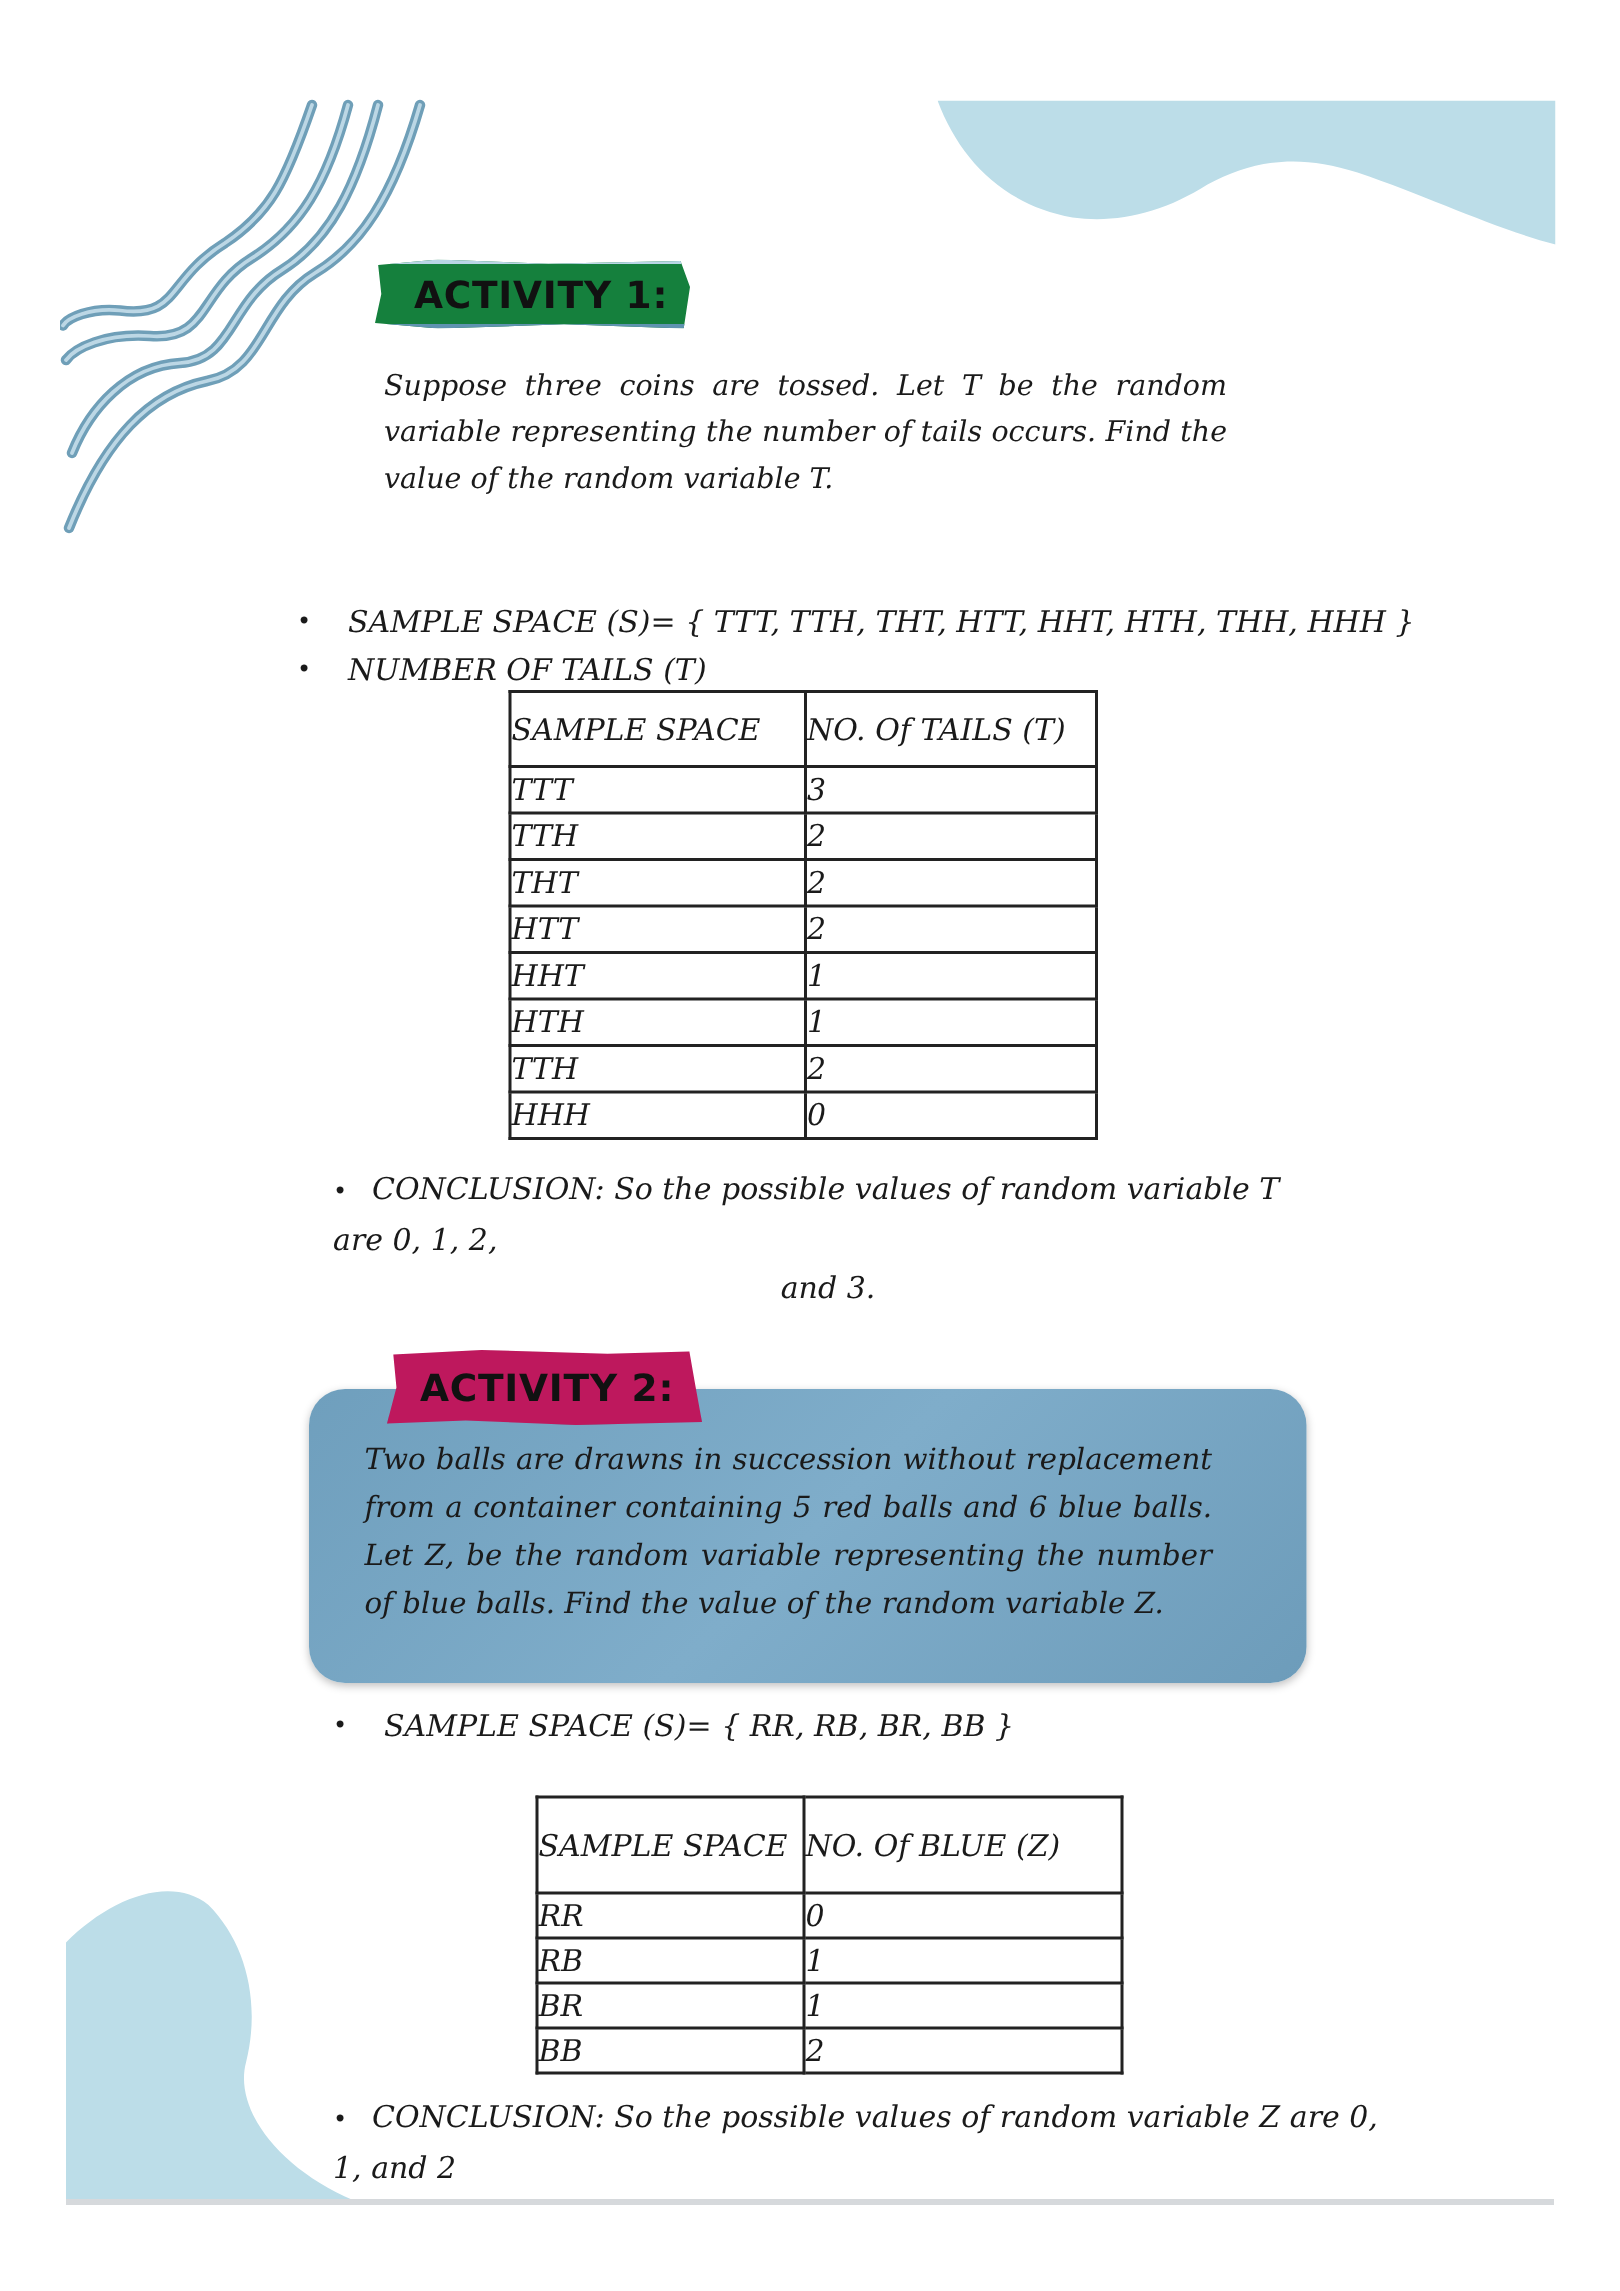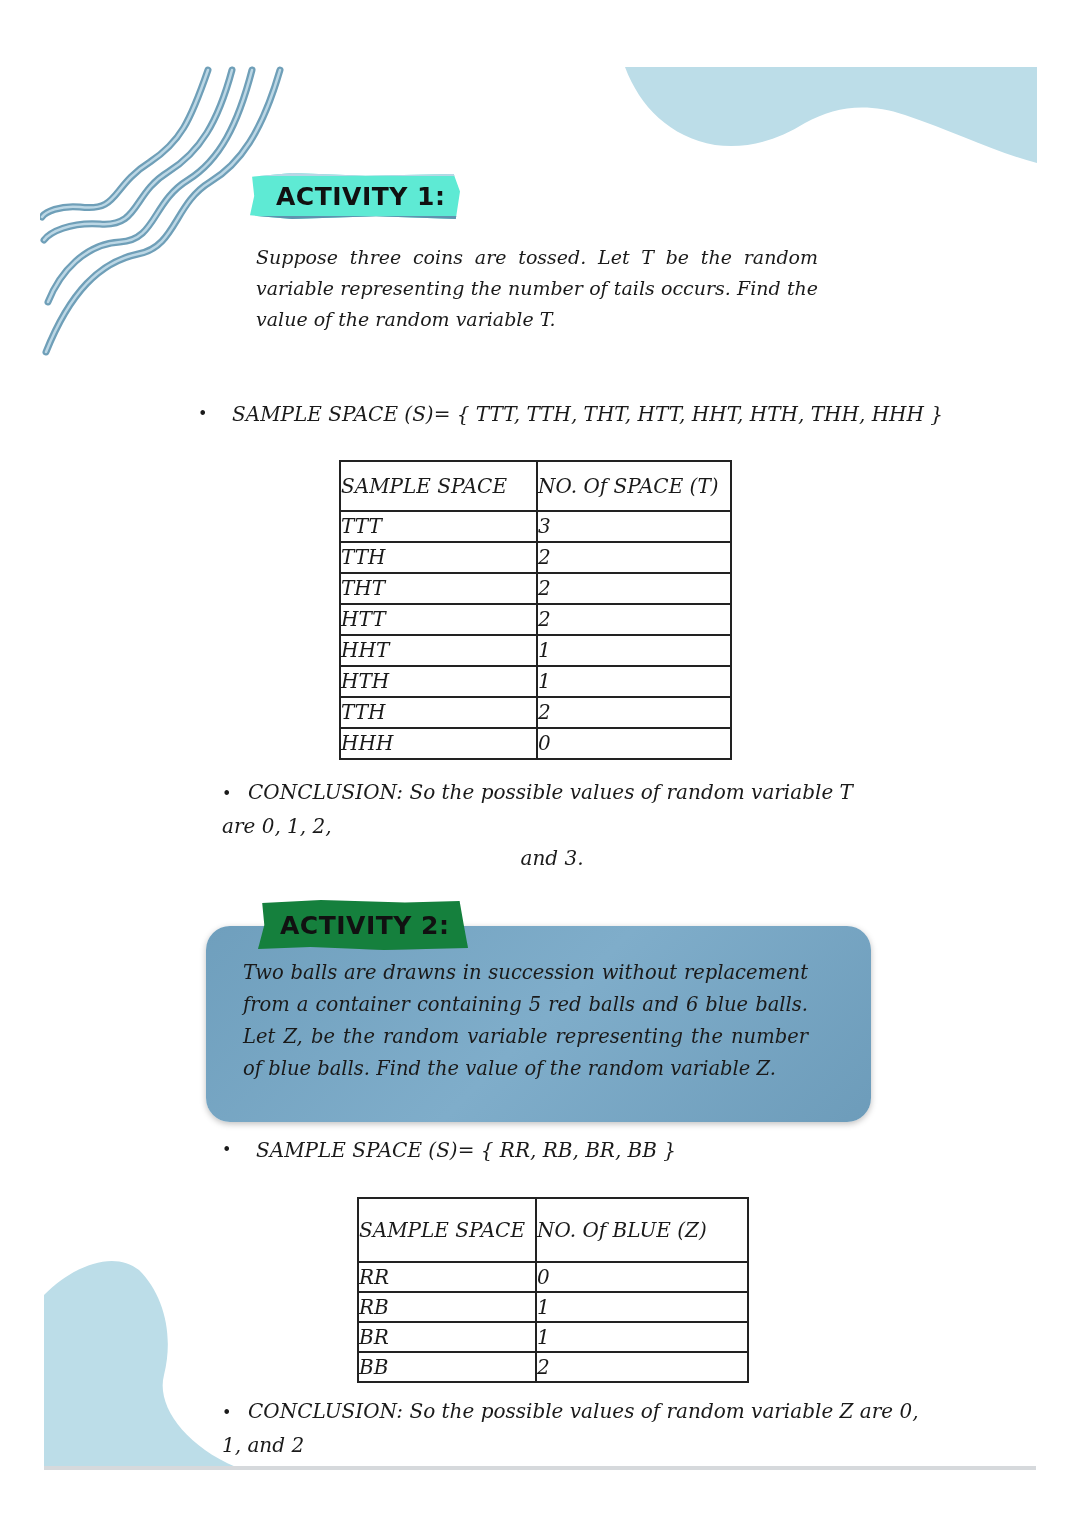--- a/index.html
+++ b/index.html
@@ -2,25 +2,25 @@
 <html><head>
 <meta charset="utf-8">
 <style>
   html, body { margin: 0; padding: 0; background: #ffffff; }
   body { width: 1080px; height: 1527px; position: relative; overflow: hidden;
          font-family: "DejaVu Serif", serif; color: #1a1a1a; }
   .deco { position: absolute; }
   .hand { font-family: "DejaVu Serif", serif; font-style: italic; }
   .tag { position: absolute; font-family: "DejaVu Sans", sans-serif; font-weight: bold;
          font-size: 25px; letter-spacing: 0.5px; color: #111; display: flex; align-items: center; }
-  .tag1 { left: 250px; top: 173px; width: 210px; height: 46px; background: #5eead4;
+  .tag1 { left: 250px; top: 173px; width: 210px; height: 46px; background: #15803d;
           border-top: 3px solid #b9d6e6; border-bottom: 3px solid #5f93b0;
           clip-path: polygon(1% 8%, 20% 0%, 55% 6%, 97% 2%, 100% 40%, 98% 100%, 60% 94%, 20% 100%, 0% 92%, 2% 50%);
           padding-left: 26px; box-sizing: border-box; }
-  .tag2 { left: 258px; top: 900px; width: 210px; height: 50px; background: #15803d;
+  .tag2 { left: 258px; top: 900px; width: 210px; height: 50px; background: #be185d;
           clip-path: polygon(2% 6%, 30% 0%, 70% 5%, 96% 2%, 98% 50%, 100% 96%, 60% 100%, 25% 94%, 0% 98%, 3% 50%);
           padding-left: 22px; box-sizing: border-box; z-index: 3; box-shadow: 0 2px 4px rgba(0,0,0,.2); }
   .para { position: absolute; font-size: 19px; line-height: 31px; text-align: justify; }
   .p1 { left: 256px; top: 242px; width: 562px; }
   .box2 { position: absolute; left: 206px; top: 926px; width: 665px; height: 196px;
           background: linear-gradient(135deg, #6f9fbd 0%, #7fadca 50%, #6d9cba 100%);
           border-radius: 24px; box-shadow: 0 2px 6px rgba(0,0,0,.25); z-index: 1; }
   .p2 { left: 243px; top: 957px; width: 565px; z-index: 2; font-size: 19.5px; line-height: 32px; }
   .bullets { position: absolute; margin: 0; padding: 0; list-style: none; font-size: 20px; }
   .bullets li { position: relative; padding-left: 34px; line-height: 32px; }
@@ -71,27 +71,28 @@
 </svg>
 
 <div class="tag tag1">
   <span>ACTIVITY 1:</span>
 </div>
 
 <div class="para p1 hand">Suppose three coins are tossed. Let T be the random variable representing the number of tails occurs. Find the value of the random variable T.</div>
 
 <ul class="bullets b1 hand">
   <li>SAMPLE SPACE (S)= { TTT, TTH, THT, HTT, HHT, HTH, THH, HHH }</li>
+  <li>NUMBER OF TAILS (T)</li>
 </ul>
 
 <table class="data t1">
   <thead>
     <tr>
       <th>SAMPLE SPACE</th>
-      <th>NO. Of SPACE (T)</th>
+      <th>NO. Of TAILS (T)</th>
     </tr>
   </thead>
   <tbody>
     <tr>
         <td>TTT</td>
         <td>3</td>
       </tr>
     <tr>
         <td>TTH</td>
         <td>2</td>

